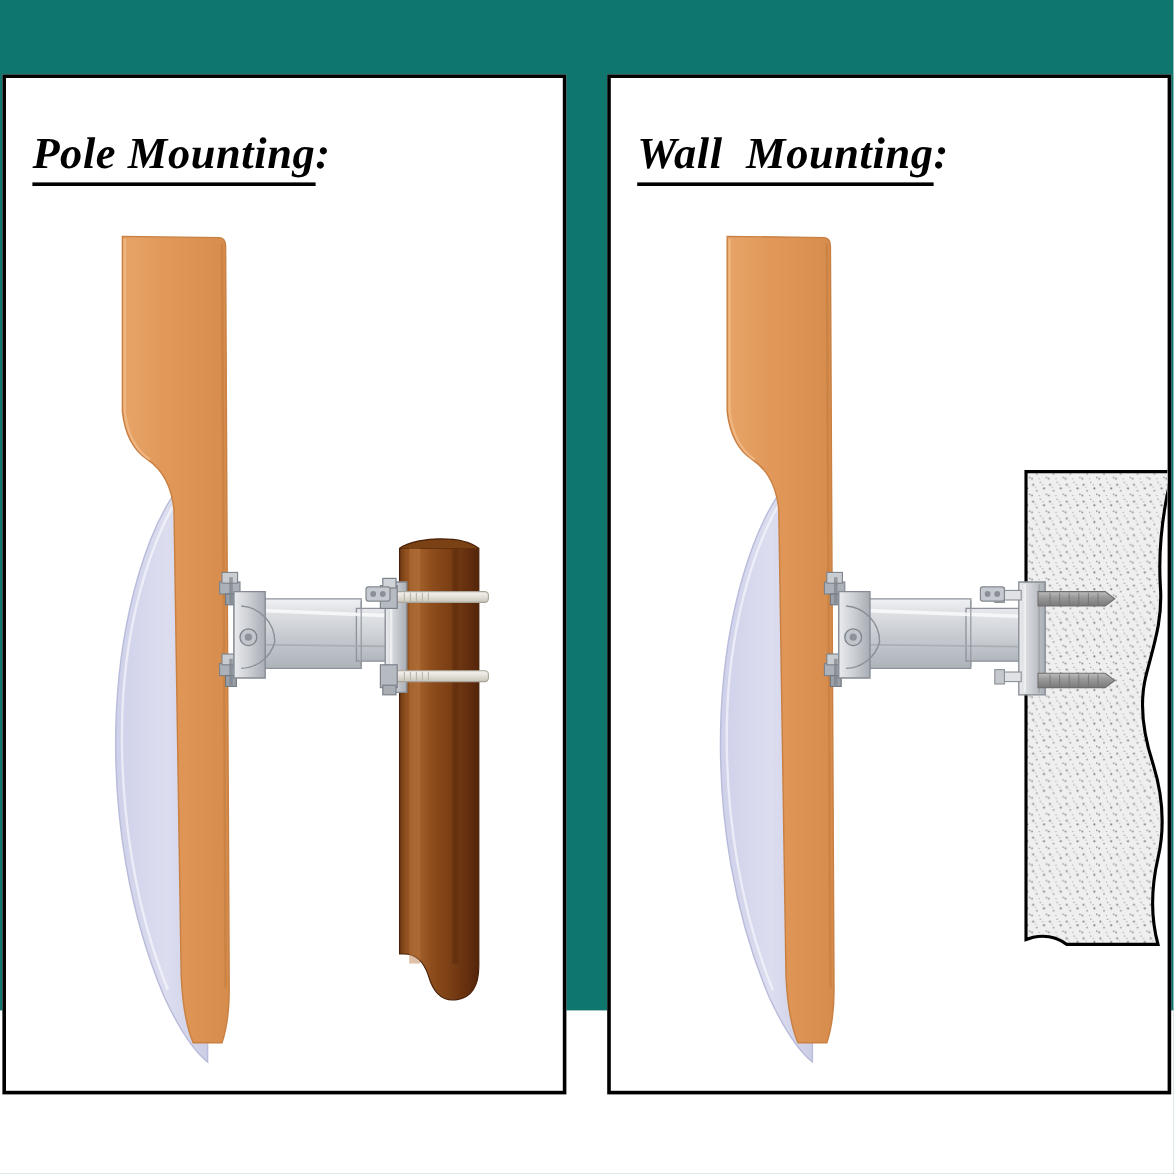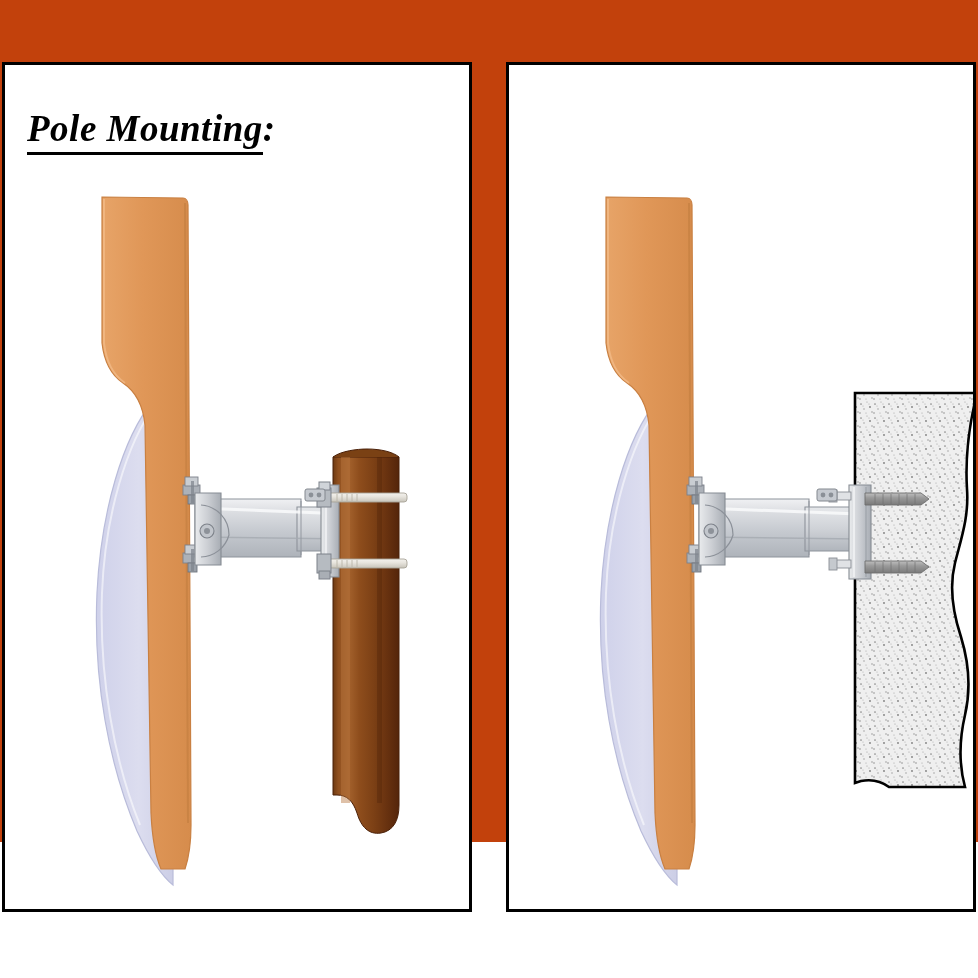--- a/index.html
+++ b/index.html
@@ -12,21 +12,21 @@
     height: 978px;
     font-family: "Liberation Serif", serif;
     overflow: hidden;
     position: relative;
   }
   #page {
     position: absolute;
     left: 0; top: 0;
     width: 978px;
     height: 842px;
-    background: #c2410c;
+    background: #0f766e;
   }
   .panel {
     position: absolute;
     background: #ffffff;
     border: 3px solid #000000;
     box-sizing: border-box;
     overflow: hidden;
   }
   #panel-pole {
     left: 2px;
@@ -231,20 +231,21 @@
           <rect x="300" y="424" width="20" height="12" rx="2" fill="#C6CAD0" stroke="#83888F" stroke-width="1"></rect>
           <circle cx="306" cy="430" r="2.4" fill="#8B9097"></circle>
           <circle cx="314" cy="430" r="2.4" fill="#8B9097"></circle>
         </g>
       </svg>
     </div>
   </div>
 
   <div class="panel" id="panel-wall">
 
+    <div class="panel-title"><span class="underlined">Wall  Mounting</span><span class="colon">:</span></div>
 
     <div class="figure">
       <svg width="464" height="844" viewBox="0 0 464 844" xmlns="http://www.w3.org/2000/svg">
         <defs>
           <linearGradient id="w-orange" x1="0" y1="0" x2="1" y2="0">
             <stop offset="0%" stop-color="#E7A468"></stop>
             <stop offset="45%" stop-color="#E09758"></stop>
             <stop offset="100%" stop-color="#D68C4C"></stop>
           </linearGradient>
           <linearGradient id="w-lav" x1="0" y1="0" x2="1" y2="0">

